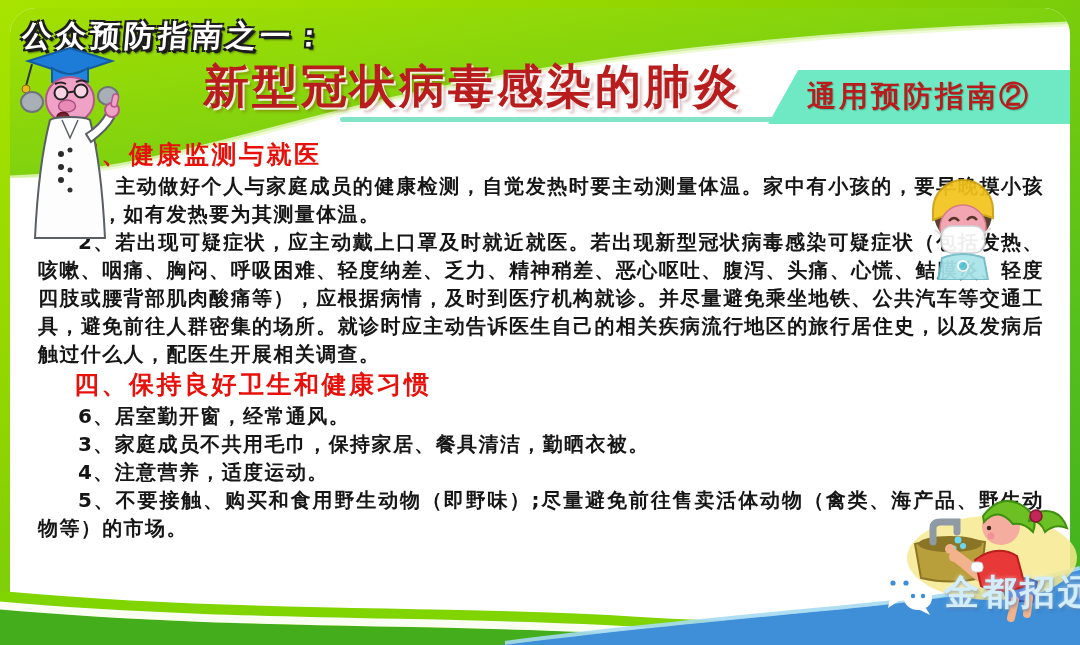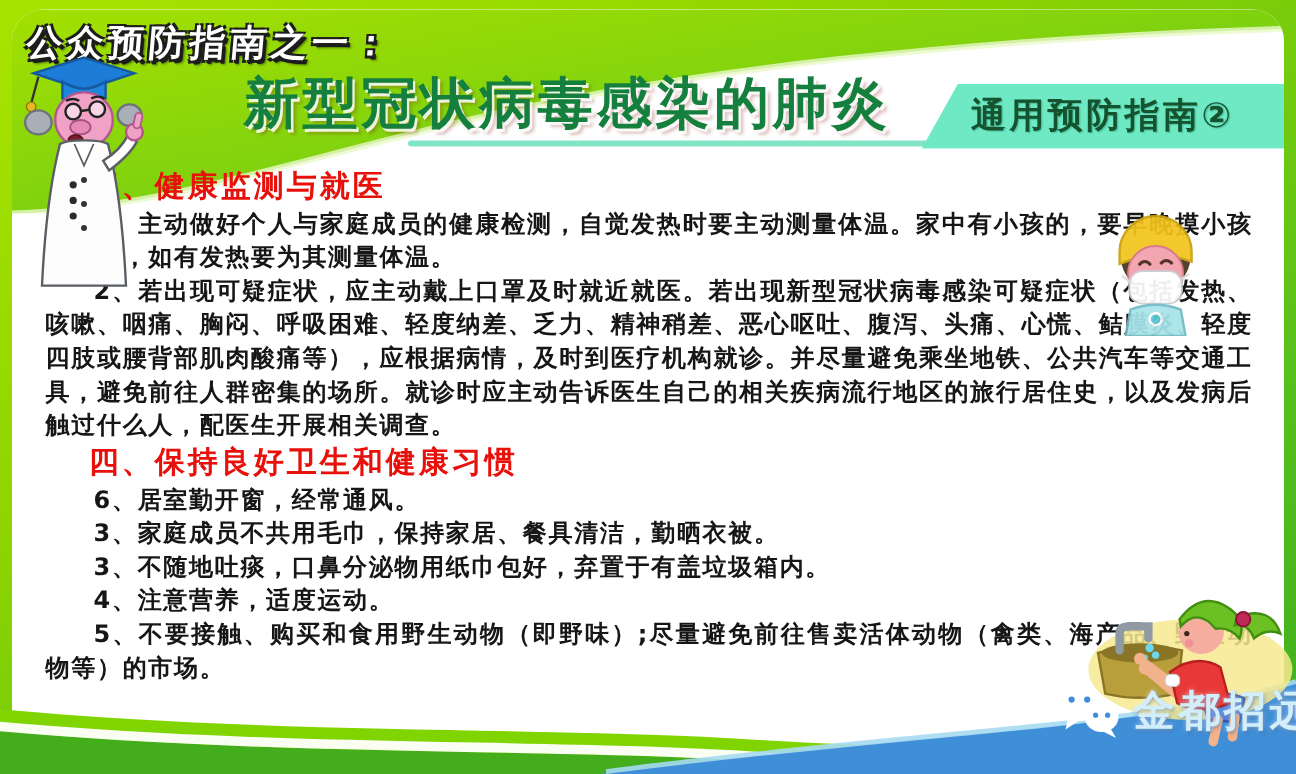--- a/index.html
+++ b/index.html
@@ -6,28 +6,28 @@
   body{width:1080px;height:645px;overflow:hidden;position:relative;
        font-family:"DejaVu Sans","Liberation Sans",sans-serif;
        background:linear-gradient(150deg,#a8e400 0%,#8fd400 35%,#55c01d 75%,#3fae1e 100%);}
   .panel{position:absolute;left:10px;top:8px;right:10px;bottom:18px;background:#ffffff;
          border-radius:26px;overflow:hidden;z-index:1;}
   .sweep{position:absolute;left:0;top:0;width:100%;height:170px;}
   .guide-label{position:absolute;left:22px;top:16px;z-index:5;font-size:30px;font-weight:bold;
          color:#ffffff;letter-spacing:4px;transform:skewX(-5deg);white-space:nowrap;
          text-shadow:2px 2px 0 #1d1d1d,-2px 2px 0 #1d1d1d,2px -2px 0 #1d1d1d,-2px -2px 0 #1d1d1d,3px 3px 0 #1d1d1d,4px 4px 2px rgba(0,0,0,.45);}
   .main-title{position:absolute;left:175px;top:56px;width:595px;z-index:3;text-align:center;
-         font-size:46px;font-weight:bold;color:#15803d;letter-spacing:3px;white-space:nowrap;
+         font-size:46px;font-weight:bold;color:#b91c1c;letter-spacing:3px;white-space:nowrap;
          text-shadow:2px 2px 0 rgba(255,255,255,.85),4px 4px 3px rgba(120,0,0,.25);}
   .title-divider{position:absolute;left:340px;top:117px;width:722px;height:5px;z-index:2;
          background:#82e4c6;border-radius:3px;}
   .banner{position:absolute;left:768px;top:70px;width:302px;height:54px;z-index:4;background:#6fe9c4;
          clip-path:polygon(10% 0,100% 0,100% 100%,0 100%);display:flex;align-items:center;justify-content:center;}
-  .banner span{font-size:29px;font-weight:bold;color:#14532d;letter-spacing:3px;white-space:nowrap;
-         text-shadow:1px 1px 1px rgba(0,110,80,.35);}
+  .banner span{font-size:29px;font-weight:bold;color:#b91c1c;letter-spacing:3px;white-space:nowrap;
+         text-shadow:1px 1px 1px rgba(0,110,80,.35);font-family:Liberation Serif, serif;}
   .content{position:absolute;left:38px;top:140px;width:1006px;z-index:3;color:#161616;
          font-size:20px;line-height:28px;font-weight:bold;letter-spacing:1.4px;}
   .sec{margin:0 0 2px 36px;font-size:25px;line-height:30px;color:#e8100a;letter-spacing:2.5px;font-weight:bold;}
   .sec.second{margin-top:2px;}
   .para{margin:0;text-indent:2em;text-align:justify;}
   .doctor{position:absolute;left:18px;top:46px;width:105px;height:195px;z-index:5;}
   .dots{position:absolute;left:58px;top:144px;z-index:5;}
   .dots i{display:block;width:6px;height:6px;border-radius:50%;background:#2b2b2b;margin:7px 0;}
   .child{position:absolute;left:922px;top:174px;width:82px;height:106px;z-index:4;opacity:.93;}
   .waves{position:absolute;left:0;top:555px;width:1080px;height:90px;z-index:4;}
@@ -91,21 +91,20 @@
   <span>通用预防指南②</span>
 </div>
 
 <div class="content">
   <h3 class="sec">三、健康监测与就医</h3>
   <p class="para">1、主动做好个人与家庭成员的健康检测，自觉发热时要主动测量体温。家中有小孩的，要早晚摸小孩的额头，如有发热要为其测量体温。</p>
   <p class="para">2、若出现可疑症状，应主动戴上口罩及时就近就医。若出现新型冠状病毒感染可疑症状（包括发热、咳嗽、咽痛、胸闷、呼吸困难、轻度纳差、乏力、精神稍差、恶心呕吐、腹泻、头痛、心慌、鲒膜炎、轻度四肢或腰背部肌肉酸痛等），应根据病情，及时到医疗机构就诊。并尽量避免乘坐地铁、公共汽车等交通工具，避免前往人群密集的场所。就诊时应主动告诉医生自己的相关疾病流行地区的旅行居住史，以及发病后触过什么人，配医生开展相关调查。</p>
   <h3 class="sec second">四、保持良好卫生和健康习惯</h3>
   <p class="para">6、居室勤开窗，经常通风。</p>
   <p class="para">3、家庭成员不共用毛巾，保持家居、餐具清洁，勤晒衣被。</p>
-  <p class="para">3、不随地吐痰，口鼻分泌物用纸巾包好，弃置于有盖垃圾箱内。</p>
   <p class="para">4、注意营养，适度运动。</p>
   <p class="para">5、不要接触、购买和食用野生动物（即野味）;尽量避免前往售卖活体动物（禽类、海产品、野生动物等）的市场。</p>
 </div>
 
 <svg class="child" viewBox="0 0 82 106">
   <circle cx="41" cy="40" r="29" fill="#4a3420"></circle>
   <path d="M11,36 A30,30 0 0 1 71,36 L71,44 Q41,33 11,46 Z" fill="#f3c41d" stroke="#caa00e" stroke-width="2"></path>
   <circle cx="41" cy="54" r="23" fill="#f2a0ac" stroke="#d4737f" stroke-width="1.5"></circle>
   <path d="M27,47 Q32,41 37,47" stroke="#4a2418" stroke-width="2.5" fill="none"></path>
   <path d="M45,46 Q50,40 55,46" stroke="#4a2418" stroke-width="2.5" fill="none"></path>

